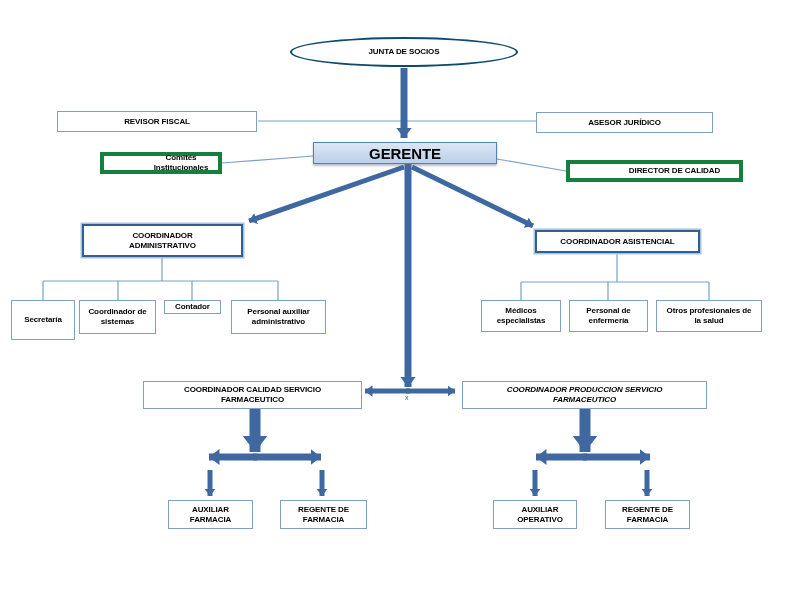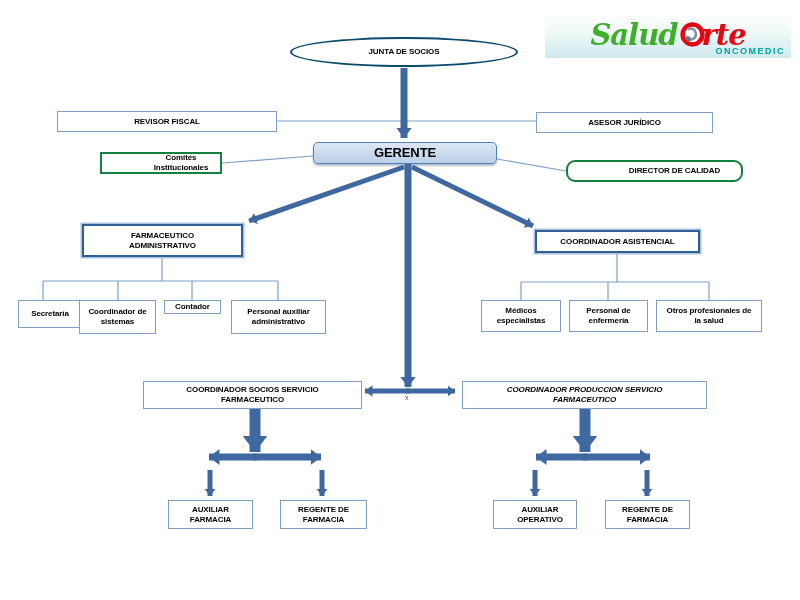--- a/index.html
+++ b/index.html
@@ -3,26 +3,26 @@
 <meta charset="utf-8">
 <style>
   html,body{margin:0;padding:0;background:#fff;}
   #canvas{position:relative;width:800px;height:600px;background:#fff;overflow:hidden;
           font-family:"Liberation Sans",sans-serif;}
   svg.lines{position:absolute;left:0;top:0;z-index:1;}
   .node{position:absolute;z-index:2;display:flex;align-items:center;justify-content:center;
         text-align:center;background:#fff;color:#000;font-weight:bold;font-size:8px;
         line-height:1.2;letter-spacing:-0.1px;box-sizing:border-box;}
   .thin  {border:1px solid #7f9fc6;}
-  .medium{border:2px solid #15803d;padding-left:40px;}
+  .medium{border:4px solid #15803d;padding-left:40px;}
   .double{border:2px solid #2f5f94;box-shadow:0 0 0 1.5px #a9c2de;}
   .ellipse{border:2px solid #0c4a6e;border-radius:50%;}
-  .gerente{border:1px solid #4f81bd;border-radius:5px;font-size:13px;
+  .gerente{border:1px solid #4f81bd;border-radius:0;font-size:15px;
            background:linear-gradient(180deg,#dde7f4 0%,#cddcef 45%,#bcd0e9 100%);
-           box-shadow:0 2px 2px rgba(90,110,140,.45);}
+           box-shadow:0 2px 2px rgba(90,110,140,.45);align-items:flex-end;}
   .w60{max-width:62px;display:inline-block;}
   .w70{max-width:70px;display:inline-block;}
   .w110{max-width:112px;display:inline-block;}
   .w170{max-width:172px;display:inline-block;}
   .w185{max-width:186px;display:inline-block;font-style:italic;}
   .xmark{position:absolute;z-index:3;font-size:7px;color:#555;font-weight:normal;}
   
   .logo{position:absolute;left:545px;top:11px;width:246px;height:47px;z-index:2;
         background:linear-gradient(180deg,#ffffff 0%,#f2faf6 40%,#cfe9f0 100%);
         display:flex;align-items:center;justify-content:center;}
@@ -69,66 +69,54 @@
       <line x1="322" y1="470" x2="322" y2="496" stroke-width="5" marker-end="url(#ah)"></line>
 
       <line x1="585" y1="409" x2="585" y2="452" stroke-width="11" marker-end="url(#ah)"></line>
       <line x1="587" y1="457" x2="536" y2="457" stroke-width="7" marker-end="url(#ah)"></line>
       <line x1="583" y1="457" x2="650" y2="457" stroke-width="7" marker-end="url(#ah)"></line>
       <line x1="535" y1="470" x2="535" y2="496" stroke-width="5" marker-end="url(#ah)"></line>
       <line x1="647" y1="470" x2="647" y2="496" stroke-width="5" marker-end="url(#ah)"></line>
     </g>
   </svg>
 
-  <div class="logo">
-    <span class="salud">Salud</span>
-    <span class="icon">
-      <svg viewBox="0 0 30 30" width="27" height="27">
-        <circle cx="15" cy="15" r="11" fill="#ffffff" stroke="#e30613" stroke-width="5"></circle>
-        <path d="M10 9 q7 -2 8.5 4 q1.5 6 -4.5 7.5 q-5 1 -6.5 -3.5" fill="none" stroke="#8a8f98" stroke-width="3"></path>
-        <circle cx="10.5" cy="19.5" r="2.6" fill="#6f7680"></circle>
-      </svg>
-    </span>
-    <span class="rte">rte</span>
-    <span class="sub">ONCOMEDIC</span>
-  </div>
 
   <div class="node ellipse" style="left:290px;top:37px;width:228px;height:30px;">
     <span>JUNTA DE SOCIOS</span>
   </div>
 
-  <div class="node thin" style="left:57px;top:111px;width:220px;height:21px;justify-content:center;">
+  <div class="node thin" style="left:57px;top:111px;width:200px;height:21px;justify-content:center;">
     <span>REVISOR FISCAL</span>
   </div>
 
   <div class="node thin" style="left:536px;top:112px;width:177px;height:21px;">
     <span>ASESOR JURÍDICO</span>
   </div>
 
   <div class="node medium" style="left:100px;top:152px;width:122px;height:22px;">
     <span>Comités Institucionales</span>
   </div>
 
   <div class="node gerente" style="left:313px;top:142px;width:184px;height:22px;">
     <span>GERENTE</span>
   </div>
 
-  <div class="node medium" style="left:566px;top:160px;width:177px;height:22px;border-radius:9px;">
+  <div class="node medium" style="left:566px;top:160px;width:177px;height:22px;">
     <span>DIRECTOR DE CALIDAD</span>
   </div>
 
   <div class="node double" style="left:82px;top:224px;width:161px;height:33px;">
-    <span class="w110">FARMACEUTICO ADMINISTRATIVO</span>
+    <span class="w110">COORDINADOR ADMINISTRATIVO</span>
   </div>
 
   <div class="node double" style="left:535px;top:230px;width:165px;height:23px;">
     <span>COORDINADOR ASISTENCIAL</span>
   </div>
 
-  <div class="node thin" style="left:18px;top:300px;width:64px;height:28px;">
+  <div class="node thin" style="left:11px;top:300px;width:64px;height:40px;">
     <span>Secretaría</span>
   </div>
   <div class="node thin" style="left:79px;top:300px;width:77px;height:34px;">
     <span class="w70">Coordinador de sistemas</span>
   </div>
   <div class="node thin" style="left:164px;top:300px;width:57px;height:14px;">
     <span>Contador</span>
   </div>
   <div class="node thin" style="left:231px;top:300px;width:95px;height:34px;">
     <span style="max-width:80px;display:inline-block;">Personal auxiliar administrativo</span>
@@ -138,21 +126,21 @@
     <span class="w60">Médicos especialistas</span>
   </div>
   <div class="node thin" style="left:569px;top:300px;width:79px;height:32px;">
     <span class="w60">Personal de enfermería</span>
   </div>
   <div class="node thin" style="left:656px;top:300px;width:106px;height:32px;">
     <span style="max-width:92px;display:inline-block;">Otros profesionales de la salud</span>
   </div>
 
   <div class="node thin" style="left:143px;top:381px;width:219px;height:28px;">
-    <span class="w170">COORDINADOR SOCIOS SERVICIO FARMACEUTICO</span>
+    <span class="w170">COORDINADOR CALIDAD SERVICIO FARMACEUTICO</span>
   </div>
   <div class="node thin" style="left:462px;top:381px;width:245px;height:28px;">
     <span class="w185">COORDINADOR PRODUCCION SERVICIO FARMACEUTICO</span>
   </div>
 
   <span class="xmark" style="left:405px;top:394px;">x</span>
 
   <div class="node thin" style="left:168px;top:500px;width:85px;height:29px;">
     <span class="w60">AUXILIAR FARMACIA</span>
   </div>

